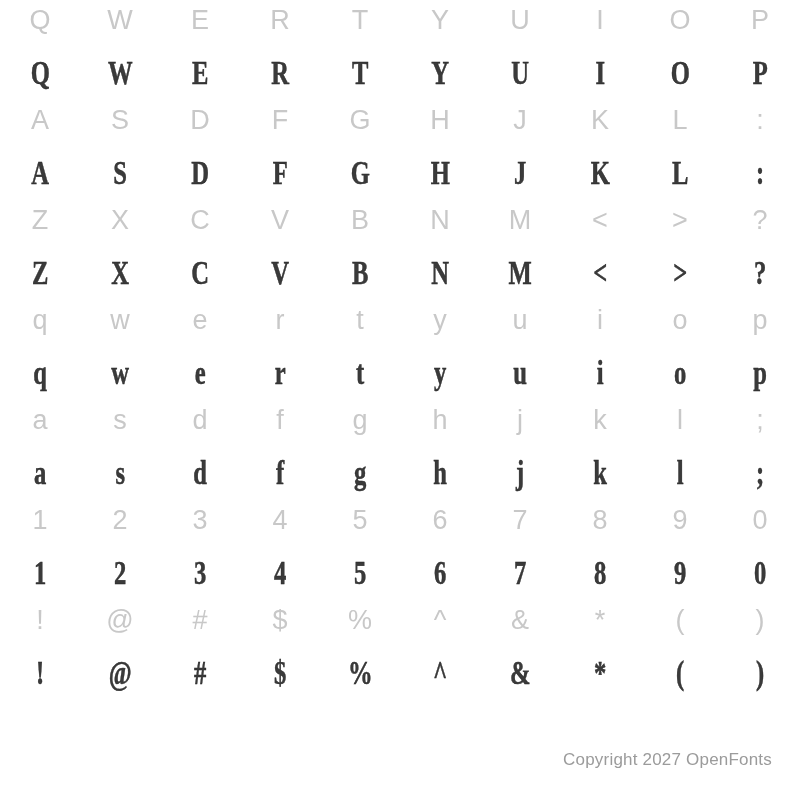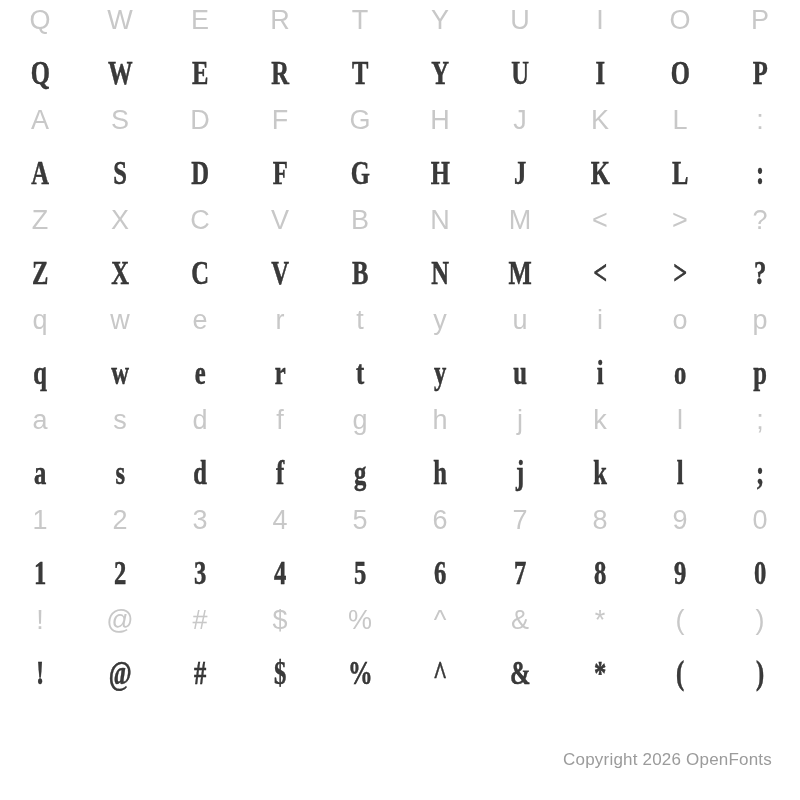--- a/index.html
+++ b/index.html
@@ -268,15 +268,15 @@
         <div class="cell">^</div>
         <div class="cell">&amp;</div>
         <div class="cell">*</div>
         <div class="cell">(</div>
         <div class="cell">)</div>
       </div>
     </div>
 
   </div>
 
-  <div class="footer">Copyright 2026 OpenFonts</div>
+  <div class="footer">Copyright 2027 OpenFonts</div>
 
 </div>
 
 </body></html>

